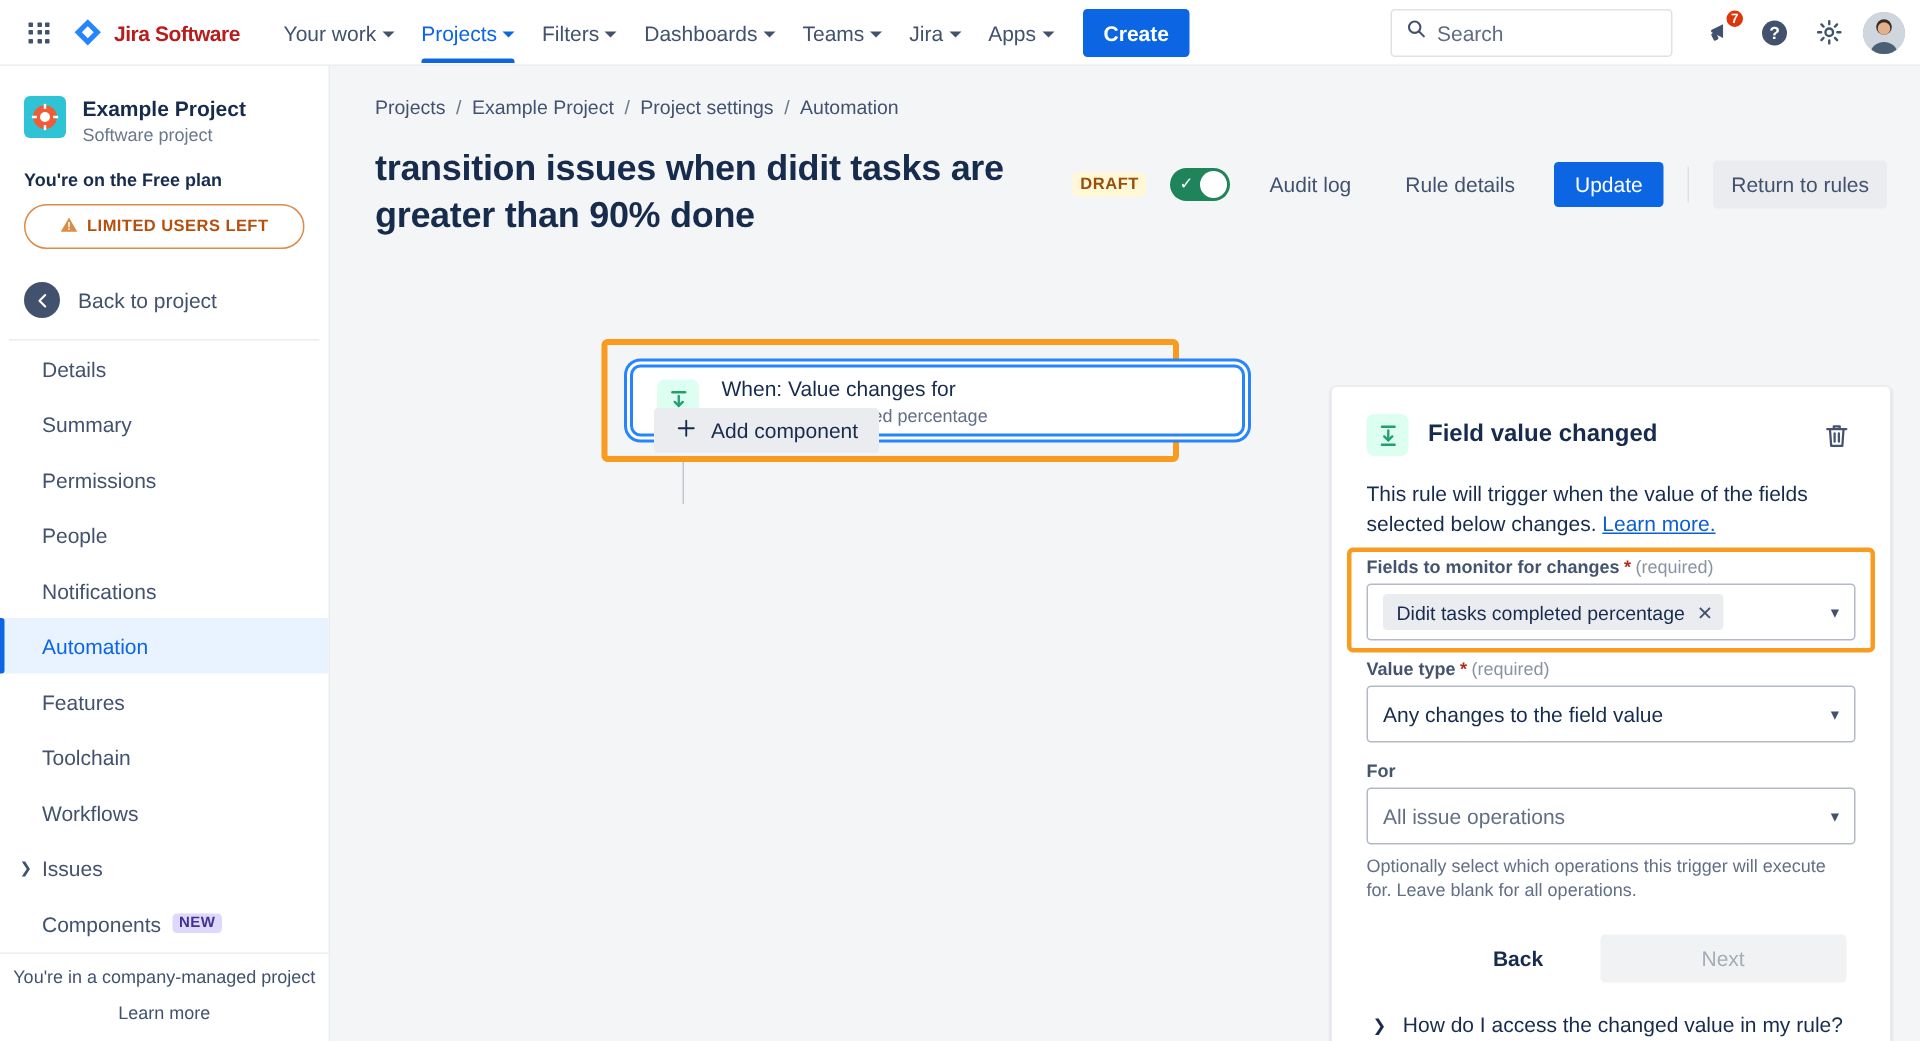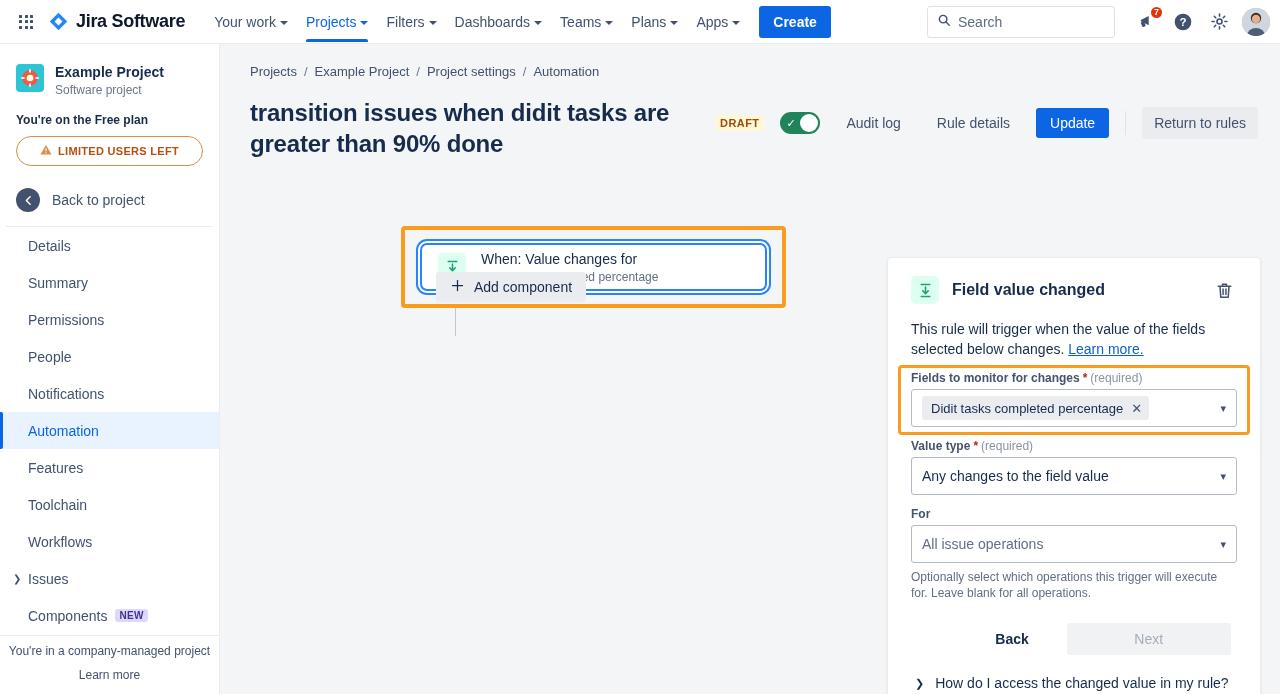--- a/index.html
+++ b/index.html
@@ -18,21 +18,21 @@
     border-bottom: 1px solid #ebecf0;
     display: flex; align-items: center;
     padding: 0 10px;
     position: relative;
   }
   .appsw { width: 32px; height: 32px; display:flex; align-items:center; justify-content:center; border-radius:3px; cursor:pointer;}
   .appsw .g { display:grid; grid-template-columns: repeat(3,3px); grid-template-rows: repeat(3,3px); gap:2.5px; }
   .appsw .g i { width:3px; height:3px; background:#42526e; border-radius:0.5px; display:block; }
   .brand { display:flex; align-items:center; gap:7px; margin-left:6px; margin-right:20px; cursor:pointer; }
   .brand .logo { width:21px; height:21px; position:relative; }
-  .brandtext { font-size:18px; font-weight:600; color:#0f172a; letter-spacing:-0.3px; white-space:nowrap;}
+  .brandtext { font-size:14px; font-weight:600; color:#b91c1c; letter-spacing:-0.3px; white-space:nowrap;}
   .navitem {
     font-size:14px; color:#42526e; padding:7px 9px; border-radius:3px;
     display:flex; align-items:center; gap:4px; cursor:pointer; white-space:nowrap;
     height:40px;
   }
   .navitem.active { color:#0c66e4; position:relative; }
   .navitem.active::after {
     content:""; position:absolute; left:9px; right:9px; bottom:0px; height:3px;
     background:#0c66e4; border-radius:2px 2px 0 0;
   }
@@ -126,21 +126,21 @@
   .vdiv { width:1px; height:24px; background:#dfe1e6; }
   .neutralbtn { background:#ebecf0; color:#42526e; font-size:14px; border:none; border-radius:3px; padding:8px 12px; cursor:pointer; white-space:nowrap;}
 
   
   .canvas { position:relative; height:420px; }
   .hl-box {
     position:absolute; left:181px; top:67px; width:385px; height:82px;
     border:4px solid #f99b1e; border-radius:4px; background:transparent; pointer-events:none;
   }
   .trigger-card {
-    position:absolute; left:200px; top:84px; width:347px; height:48px;
+    position:absolute; left:200px; top:84px; width:410px; height:48px;
     background:#fff; border-radius:7px; border:2px solid #2684ff;
     box-shadow:0 0 0 2px #fff, 0 0 0 4px #2684ff;
     display:flex; align-items:center; gap:15px; padding-left:16px; cursor:pointer;
   }
   .tri-icon { width:28px;height:28px;border-radius:5px;background:#dcfff1;display:flex;align-items:center;justify-content:center;flex:none;}
   .tri-t1 { font-size:14px; color:#172b4d; line-height:16px; }
   .tri-t2 { font-size:12px; color:#626f86; margin-top:3px; line-height:14px; }
   .connector { position:absolute; left:235px; top:149px; width:1px; height:28px; background:#c1c7d0; }
   .addcomp {
     position:absolute; left:216px; top:113px; height:30px;
@@ -230,21 +230,21 @@
   </div>
   <div class="navitem">
     <span>Dashboards</span>
     <span class="caret"></span>
   </div>
   <div class="navitem">
     <span>Teams</span>
     <span class="caret"></span>
   </div>
   <div class="navitem">
-    <span>Plans</span>
+    <span>Jira</span>
     <span class="caret"></span>
   </div>
   <div class="navitem">
     <span>Apps</span>
     <span class="caret"></span>
   </div>
   <button class="createbtn">Create</button>
 
   <div class="right-tools">
     <div class="searchbox">

